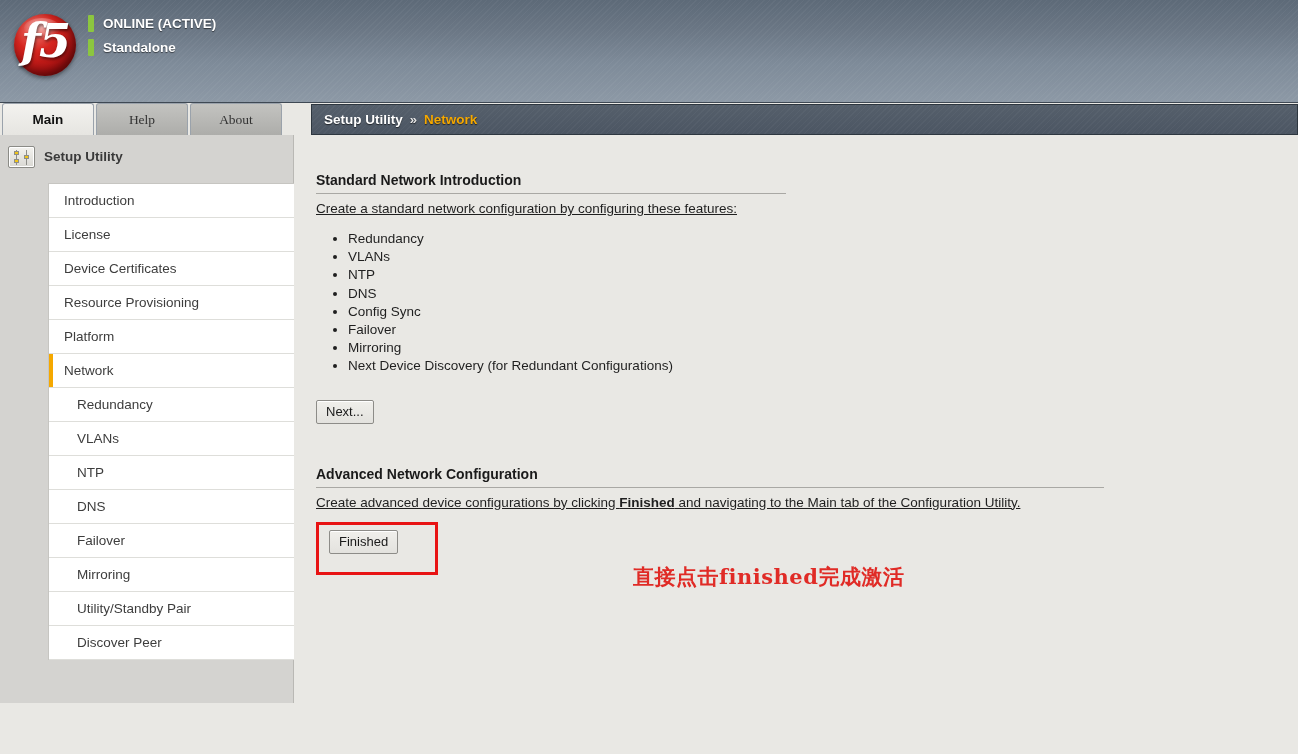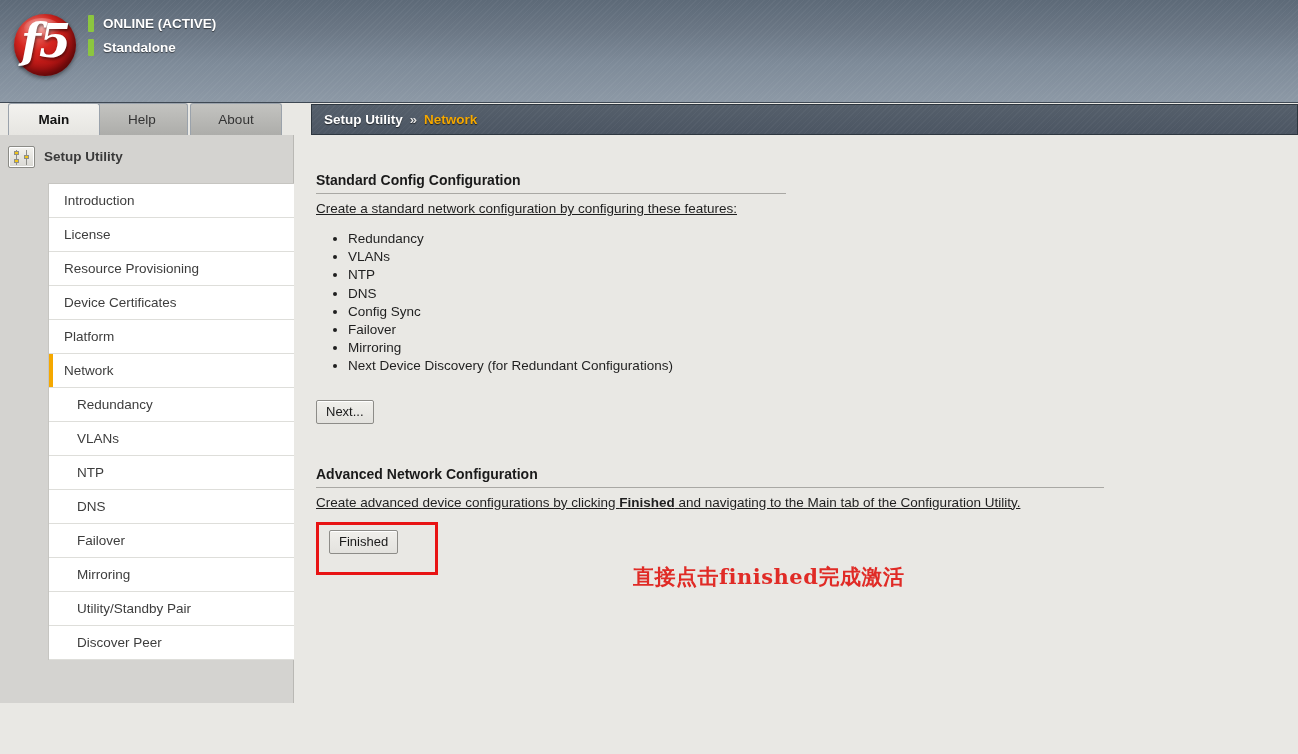--- a/index.html
+++ b/index.html
@@ -67,28 +67,28 @@
   .tabs { position: absolute; left: 0; top: 103px; width: 294px; height: 32px; }
   .tab {
     position: absolute; top: 0; height: 32px;
     font-size: 13.5px; color: #2c2c2c;
     text-align: center; line-height: 31px;
     border: 1px solid #9aa2ab; border-bottom: none;
     border-radius: 3px 3px 0 0;
     cursor: pointer;
   }
   .tab.active {
-    left: 8px; width: 92px; font-weight: bold;
+    left: 2px; width: 92px; font-weight: bold;
     background: linear-gradient(to bottom, #f3f2ef 0%, #e6e5e1 100%);
     color: #111;
     z-index: 3;
   }
   .tab.inactive {
     background: linear-gradient(to bottom, #c3c3c0 0%, #adadaa 100%);
-    color: #333; z-index: 2;
+    color: #333; z-index: 2; font-family: Liberation Serif, serif;
   }
   .tab.t-help { left: 96px; width: 92px; }
   .tab.t-about { left: 190px; width: 92px; }
 
   
   .crumbbar {
     position: absolute; left: 311px; top: 104px; width: 987px; height: 31px;
     background:
       repeating-linear-gradient(135deg, rgba(255,255,255,0.03) 0px, rgba(255,255,255,0.03) 1px, rgba(0,0,0,0) 1px, rgba(0,0,0,0) 4px),
       linear-gradient(to bottom, #555f6b 0%, #4c5663 100%);
@@ -260,39 +260,39 @@
           <span class="slotB"></span>
         <span class="knobA"></span>
           <span class="knobB"></span>
           <span class="knobC"></span>
       </div>
       <span class="side-head-title">Setup Utility</span>
     </div>
     <div class="menu" id="menu">
         <div class="menu-item"><span class="marker"></span><span>Introduction</span></div>
         <div class="menu-item"><span class="marker"></span><span>License</span></div>
+        <div class="menu-item"><span class="marker"></span><span>Device Certificates</span></div>
         <div class="menu-item"><span class="marker"></span><span>Resource Provisioning</span></div>
-        <div class="menu-item"><span class="marker"></span><span>Device Certificates</span></div>
         <div class="menu-item"><span class="marker"></span><span>Platform</span></div>
         <div class="menu-item selected"><span class="marker"></span><span>Network</span></div>
         <div class="menu-item sub"><span class="marker"></span><span>Redundancy</span></div>
         <div class="menu-item sub"><span class="marker"></span><span>VLANs</span></div>
         <div class="menu-item sub"><span class="marker"></span><span>NTP</span></div>
         <div class="menu-item sub"><span class="marker"></span><span>DNS</span></div>
         <div class="menu-item sub"><span class="marker"></span><span>Failover</span></div>
         <div class="menu-item sub"><span class="marker"></span><span>Mirroring</span></div>
         <div class="menu-item sub"><span class="marker"></span><span>Utility/Standby Pair</span></div>
         <div class="menu-item sub"><span class="marker"></span><span>Discover Peer</span></div>
       </div>
 
   </div>
 
   <div class="content">
 
-    <h2 class="sec-title">Standard Config Configuration</h2>
+    <h2 class="sec-title">Standard Network Introduction</h2>
     <div class="rule-std"></div>
     <p class="sec-desc">Create a standard network configuration by configuring these features:</p>
 
     <ul class="feature-list" id="feature-list">
         <li>Redundancy</li>
         <li>VLANs</li>
         <li>NTP</li>
         <li>DNS</li>
         <li>Config Sync</li>
         <li>Failover</li>

